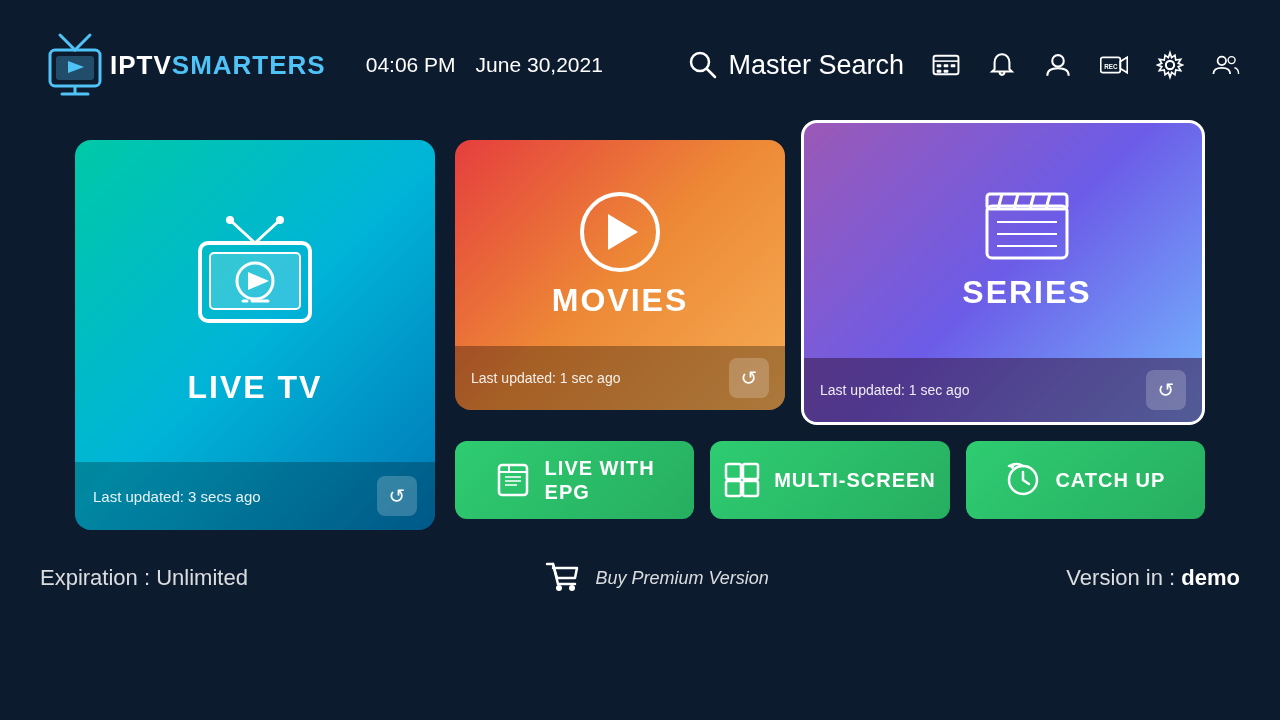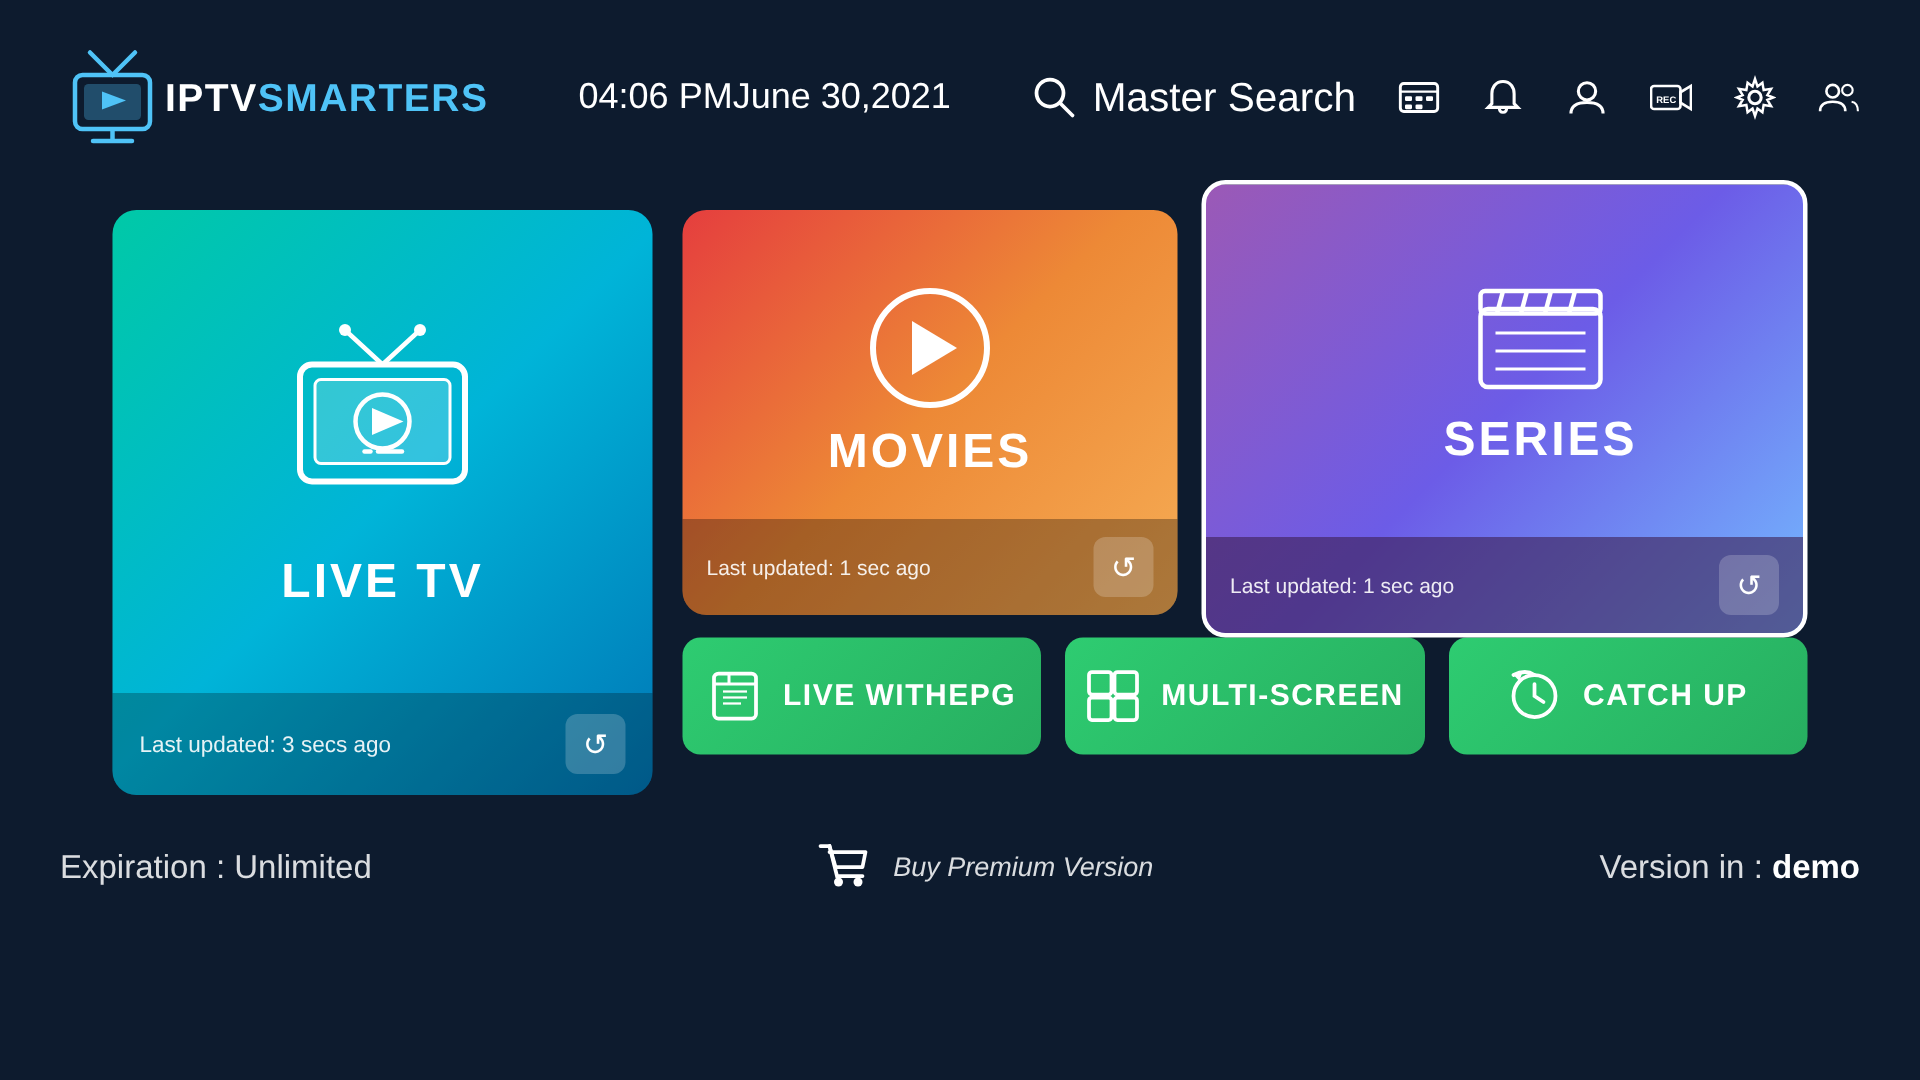--- a/index.html
+++ b/index.html
@@ -33,24 +33,24 @@
     .logo-text {
       font-size: 26px;
       font-weight: bold;
       letter-spacing: 1px;
     }
     .logo-text span.iptv { color: white; }
     .logo-text span.smarters { color: #4fc3f7; }
 
     .datetime {
       display: flex;
-      font-size: 24px;
+      gap: 20px;
+      font-size: 21px;
       color: white;
       margin-right: auto;
-      margin-left: 20px;
     }
 
     .header-right {
       display: flex;
       align-items: center;
       gap: 28px;
     }
 
     .search-area {
       display: flex;
@@ -140,20 +140,21 @@
       font-weight: bold;
       color: white;
       letter-spacing: 2px;
       margin-top: 22px;
     }
 
     
     .right-column {
       display: flex;
       flex-direction: column;
+      gap: 16px;
       flex: 1;
     }
 
     .top-right-row {
       display: flex;
       gap: 16px;
     }
 
     
     .card-movies {
@@ -473,21 +474,21 @@
 
         <button class="btn-green">
           <svg width="36" height="36" viewBox="0 0 36 36">
             <rect x="4" y="3" width="28" height="30" rx="3" fill="none" stroke="white" stroke-width="2.5"></rect>
             <line x1="4" y1="10" x2="32" y2="10" stroke="white" stroke-width="2"></line>
             <line x1="10" y1="15" x2="26" y2="15" stroke="white" stroke-width="1.5"></line>
             <line x1="10" y1="19" x2="26" y2="19" stroke="white" stroke-width="1.5"></line>
             <line x1="10" y1="23" x2="22" y2="23" stroke="white" stroke-width="1.5"></line>
             <line x1="14" y1="3" x2="14" y2="10" stroke="white" stroke-width="2"></line>
           </svg>
-          <div style="display:flex;flex-direction:row;align-items:flex-start;line-height:1.2;">
+          <div style="display:flex;flex-direction:column;align-items:flex-start;line-height:1.2;">
             <span>LIVE WITH</span>
             <span>EPG</span>
           </div>
         </button>
 
         <button class="btn-green">
           <svg width="36" height="36" viewBox="0 0 36 36">
             <rect x="2" y="2" width="15" height="15" rx="2" fill="none" stroke="white" stroke-width="2.5"></rect>
             <rect x="19" y="2" width="15" height="15" rx="2" fill="none" stroke="white" stroke-width="2.5"></rect>
             <rect x="2" y="19" width="15" height="15" rx="2" fill="none" stroke="white" stroke-width="2.5"></rect>

